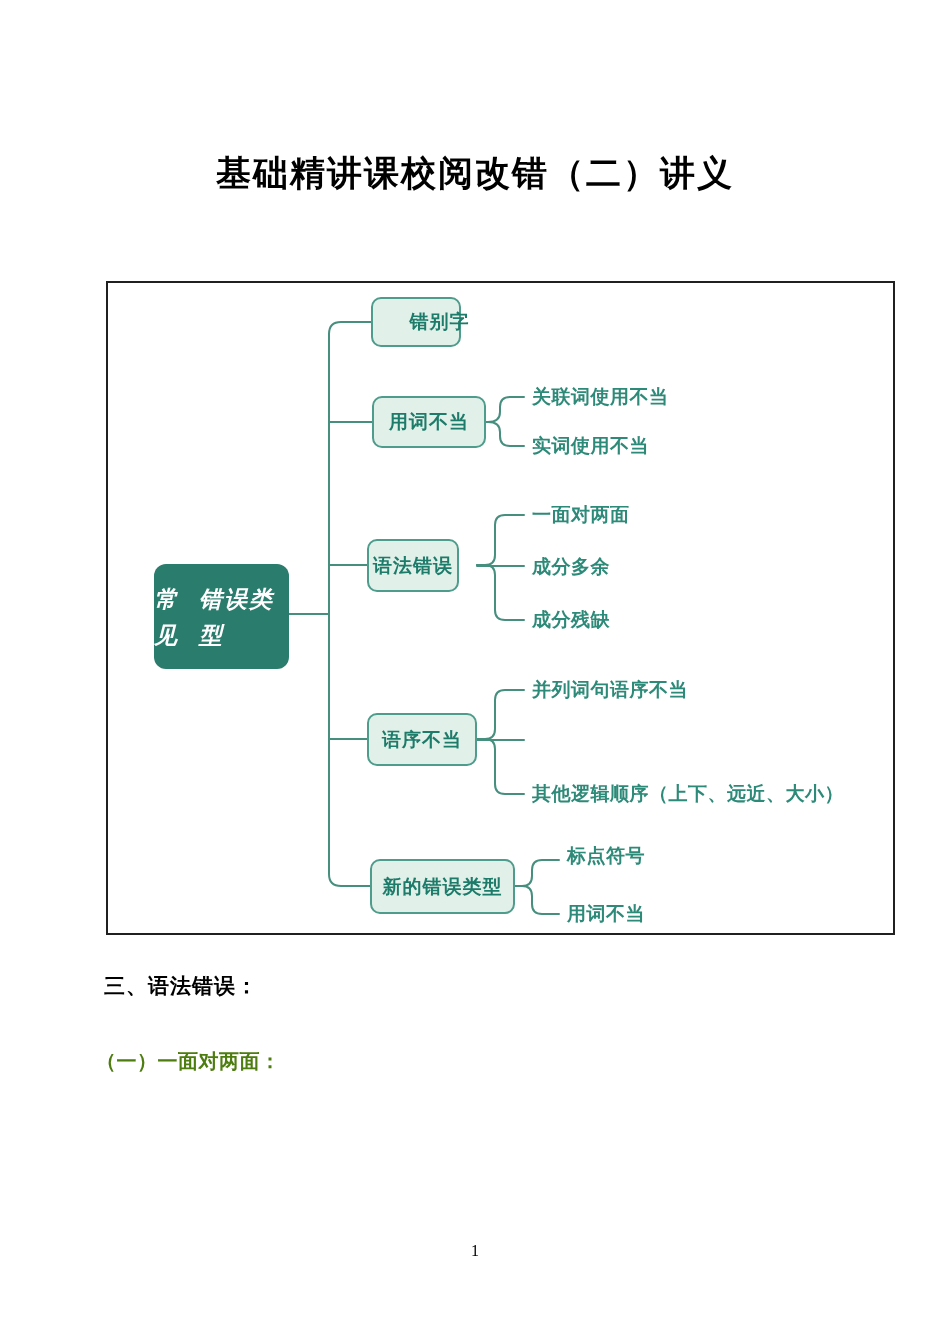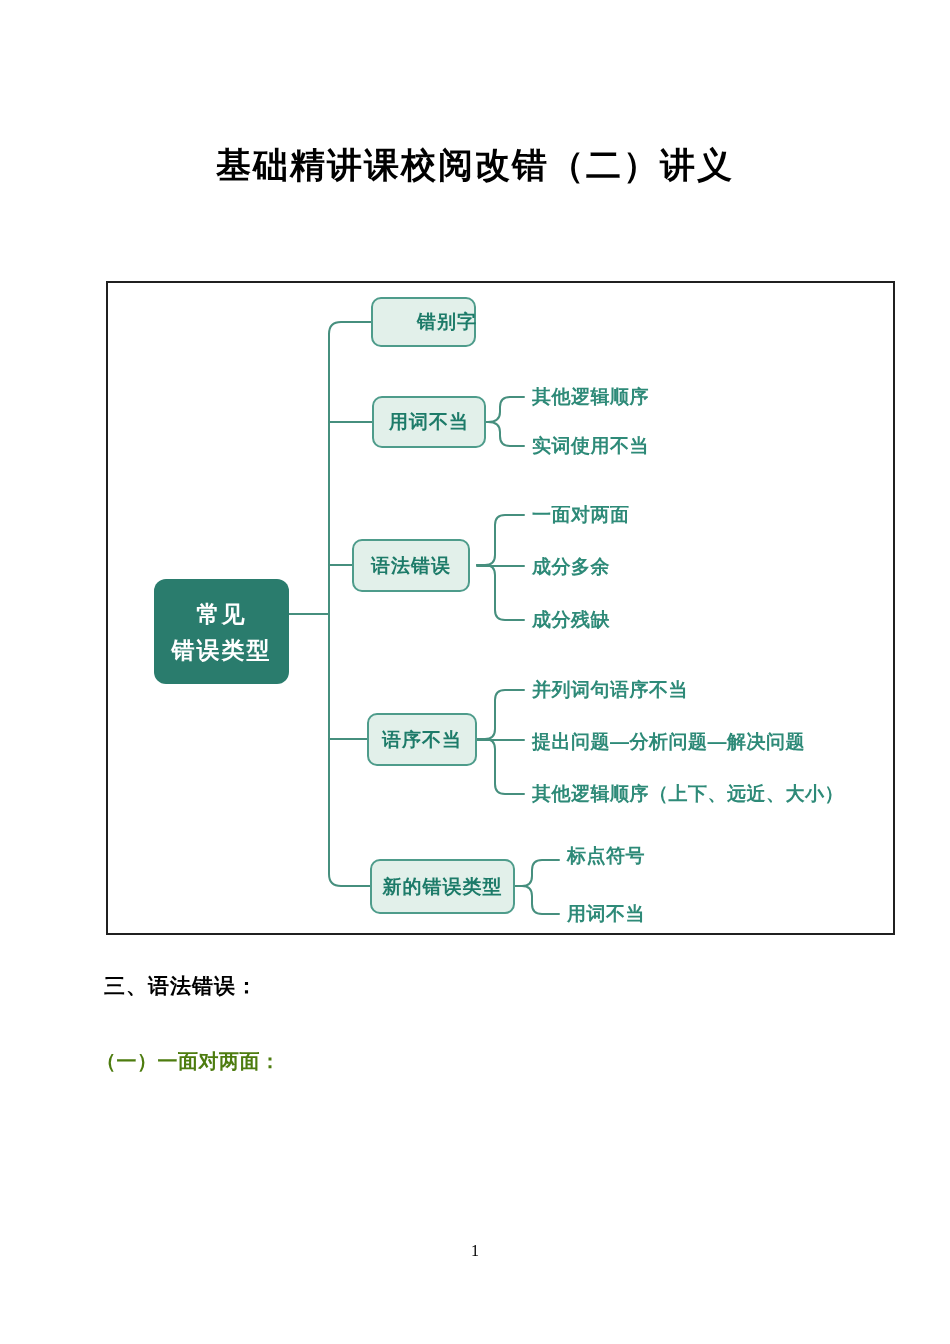--- a/index.html
+++ b/index.html
@@ -6,55 +6,55 @@
   .page{
     position:relative;
     width:950px;height:1344px;
     margin:0 auto;
     background:#ffffff;
     font-family:"Liberation Serif","DejaVu Serif",serif;
     color:#111;
     overflow:hidden;
   }
   .doc-title{
-    position:absolute;top:142px;left:0;width:100%;
+    position:absolute;top:150px;left:0;width:100%;
     margin:0;
     text-align:center;
     font-family:"Liberation Serif","DejaVu Serif",serif;
     font-size:35px;font-weight:bold;letter-spacing:2px;
     color:#000;
   }
   .diagram-frame{
     position:absolute;left:106px;top:281px;
     width:785px;height:650px;
     border:2px solid #202020;
     background:#ffffff;
   }
   .connectors{position:absolute;left:0;top:0;width:785px;height:650px;}
   .connectors path{fill:none;stroke:#468f7e;stroke-width:2;stroke-linecap:round;}
   .root-node{
-    position:absolute;left:46px;top:296px;width:135px;height:105px;
+    position:absolute;left:46px;top:281px;width:135px;height:105px;
     background:#2a7c6d;border-radius:12px;
-    display:flex;flex-direction:column;align-items:center;justify-content:center;
+    display:flex;flex-direction:row;align-items:center;justify-content:center;
     color:#ffffff;
     font-family:"Liberation Sans","DejaVu Sans",sans-serif;
-    font-size:23px;font-weight:600;letter-spacing:2px;line-height:36px;
+    font-size:23px;font-weight:600;letter-spacing:2px;line-height:36px;font-style:italic;
   }
   .branch-node{
     position:absolute;
     background:#e2f0ea;border:2px solid #4e9c8b;border-radius:10px;
     display:flex;align-items:center;justify-content:center;
     color:#1d7b69;
     font-family:"Liberation Sans","DejaVu Sans",sans-serif;
     font-size:19px;font-weight:600;letter-spacing:1px;
     box-sizing:border-box;white-space:nowrap;
   }
-  .bn1{left:263px;top:14px;width:105px;height:50px;padding-left:47px;}
+  .bn1{left:263px;top:14px;width:90px;height:50px;padding-left:47px;}
   .bn2{left:264px;top:113px;width:114px;height:52px;}
-  .bn3{left:244px;top:256px;width:118px;height:53px;}
+  .bn3{left:259px;top:256px;width:92px;height:53px;}
   .bn4{left:259px;top:430px;width:110px;height:53px;}
   .bn5{left:262px;top:576px;width:145px;height:55px;}
   .leaf{
     position:absolute;
     font-family:"Liberation Sans","DejaVu Sans",sans-serif;
     font-size:19px;font-weight:600;letter-spacing:0.5px;
     color:#2e8a78;white-space:nowrap;line-height:26px;
   }
   .section-heading{
     position:absolute;left:104px;top:972px;
@@ -118,29 +118,28 @@
       <div>常见</div>
       <div>错误类型</div>
     </div>
 
     <div class="branch-node bn1">错别字</div>
     <div class="branch-node bn2">用词不当</div>
     <div class="branch-node bn3">语法错误</div>
     <div class="branch-node bn4">语序不当</div>
     <div class="branch-node bn5">新的错误类型</div>
 
-    <div class="leaf" style="left:424px;top:101px;">其他逻辑顺序</div>
+    <div class="leaf" style="left:424px;top:101px;">关联词使用不当</div>
     <div class="leaf" style="left:424px;top:150px;">实词使用不当</div>
 
     <div class="leaf" style="left:424px;top:219px;">一面对两面</div>
     <div class="leaf" style="left:424px;top:271px;">成分多余</div>
     <div class="leaf" style="left:424px;top:324px;">成分残缺</div>
 
     <div class="leaf" style="left:424px;top:394px;">并列词句语序不当</div>
-    <div class="leaf" style="left:424px;top:446px;">提出问题—分析问题—解决问题</div>
     <div class="leaf" style="left:424px;top:498px;">其他逻辑顺序（上下、远近、大小）</div>
 
     <div class="leaf" style="left:459px;top:560px;">标点符号</div>
     <div class="leaf" style="left:459px;top:618px;">用词不当</div>
 
   </div>
 
   <div class="section-heading">三、语法错误：</div>
   <div class="section-subheading">（一）一面对两面：</div>
 

